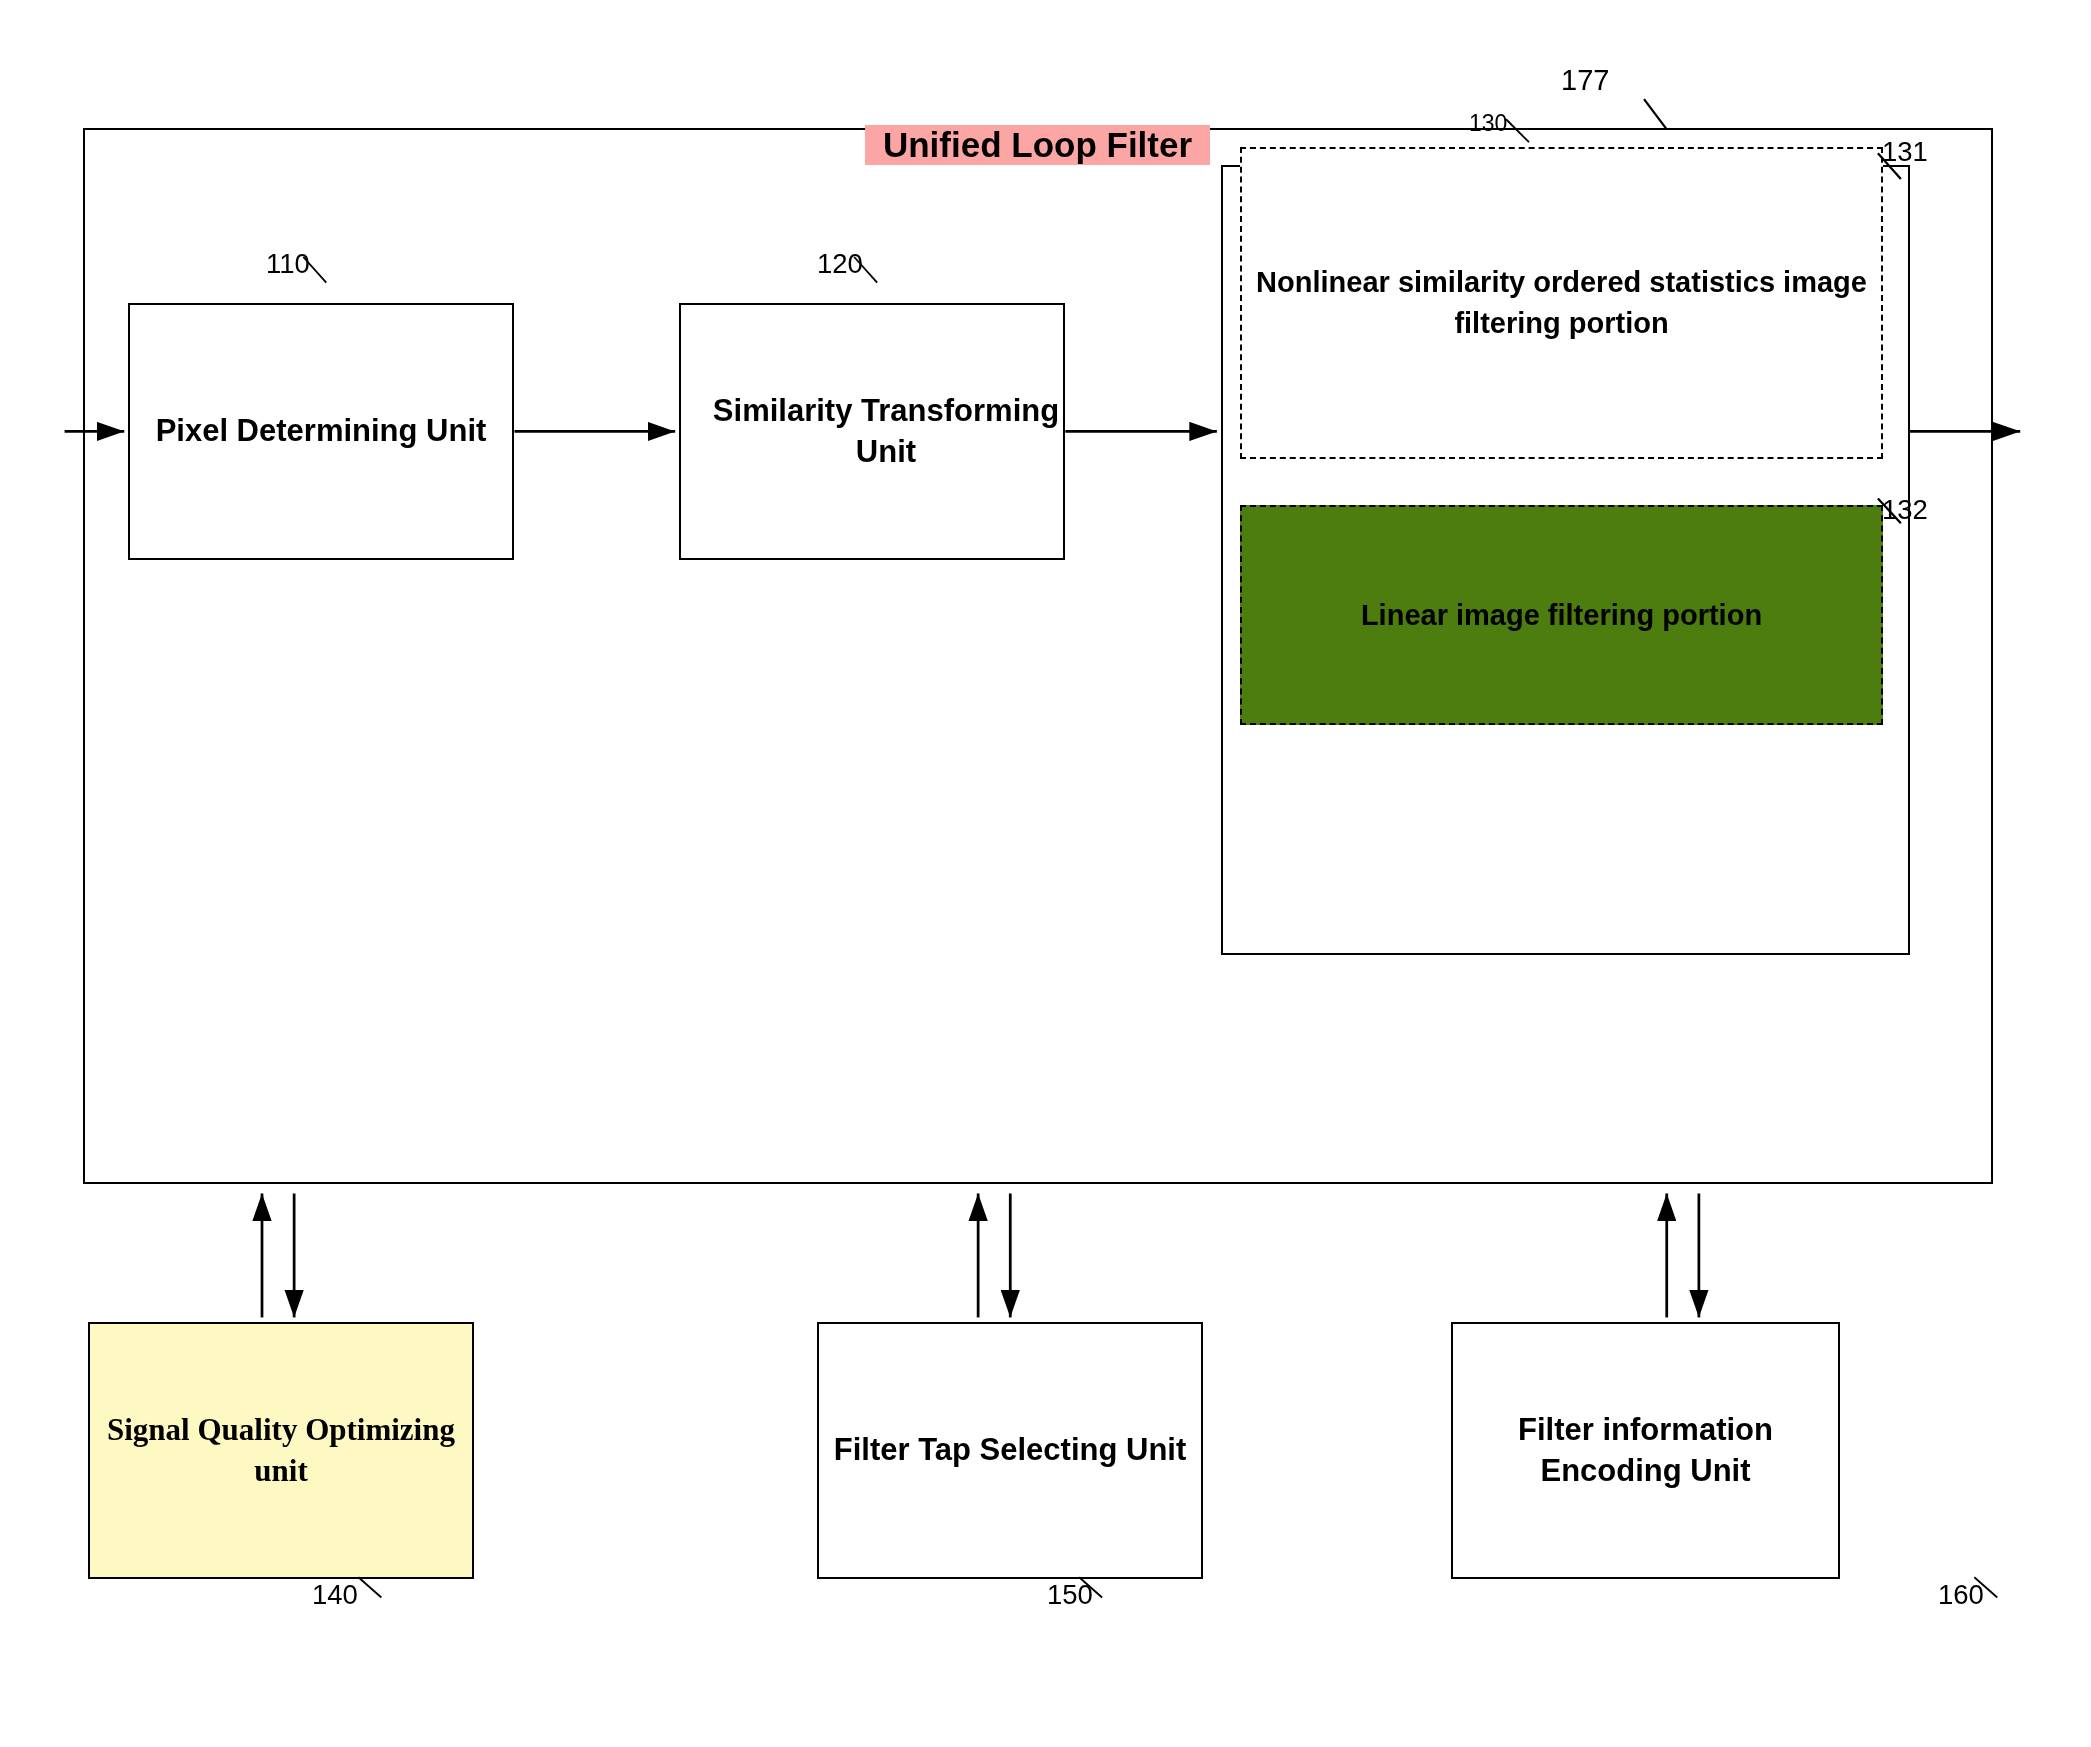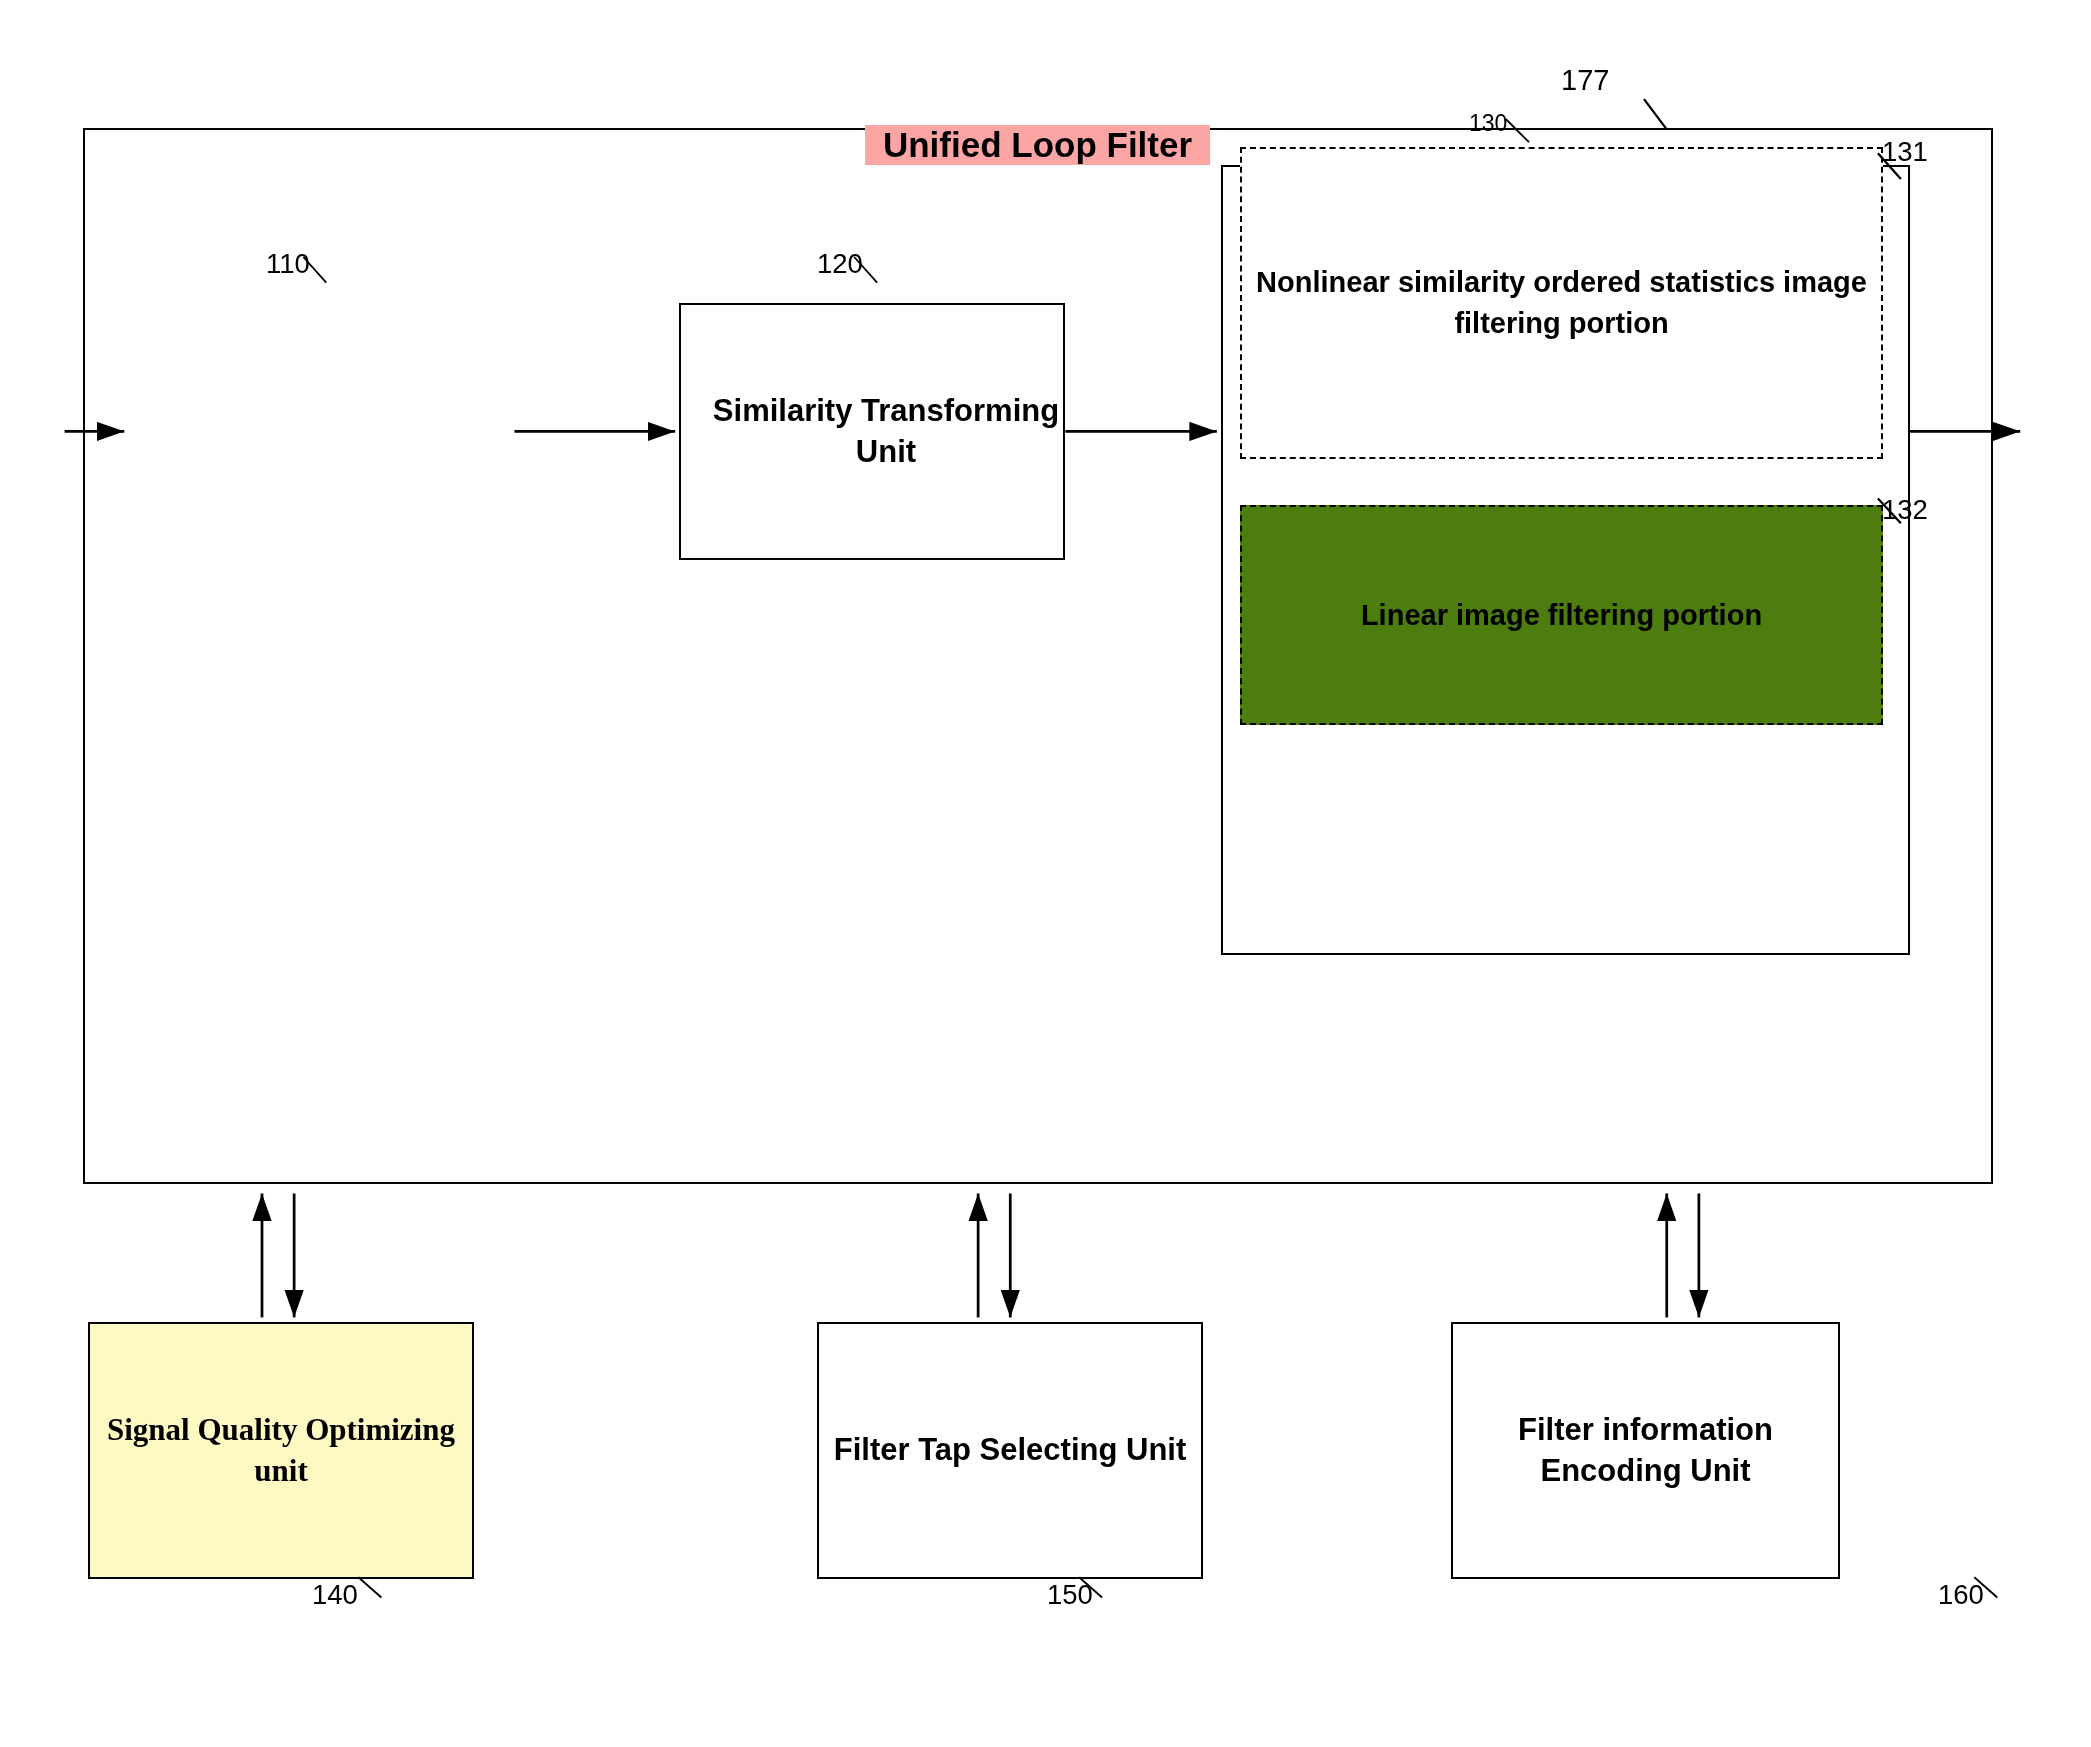--- a/index.html
+++ b/index.html
@@ -273,20 +273,23 @@
   <div style="position:absolute; top:9.2px; left:1506px; font-size:29px;">177</div>
 
   <svg style="position:absolute;top:0;left:0;width:1984px;height:92px;pointer-events:none;" viewBox="0 0 2160 100" width="1984" height="92">
     <line x1="1730" y1="48" x2="1760" y2="88" stroke="#000" stroke-width="2.5"></line>
   </svg>
 
   <div class="outer-box">
     <div class="outer-box-label">Unified Loop Filter</div>
   </div>
 
+  <div class="box-110">
+    <div class="box-110-label">Pixel Determining Unit</div>
+  </div>
   <div class="ref-110">110</div>
 
   <div class="box-120">
     <div class="box-120-label">Similarity Transforming Unit</div>
   </div>
   <div class="ref-120">120</div>
 
   <div class="box-130">
     <div class="box-130-label">Integrating Unit</div>
   </div>

